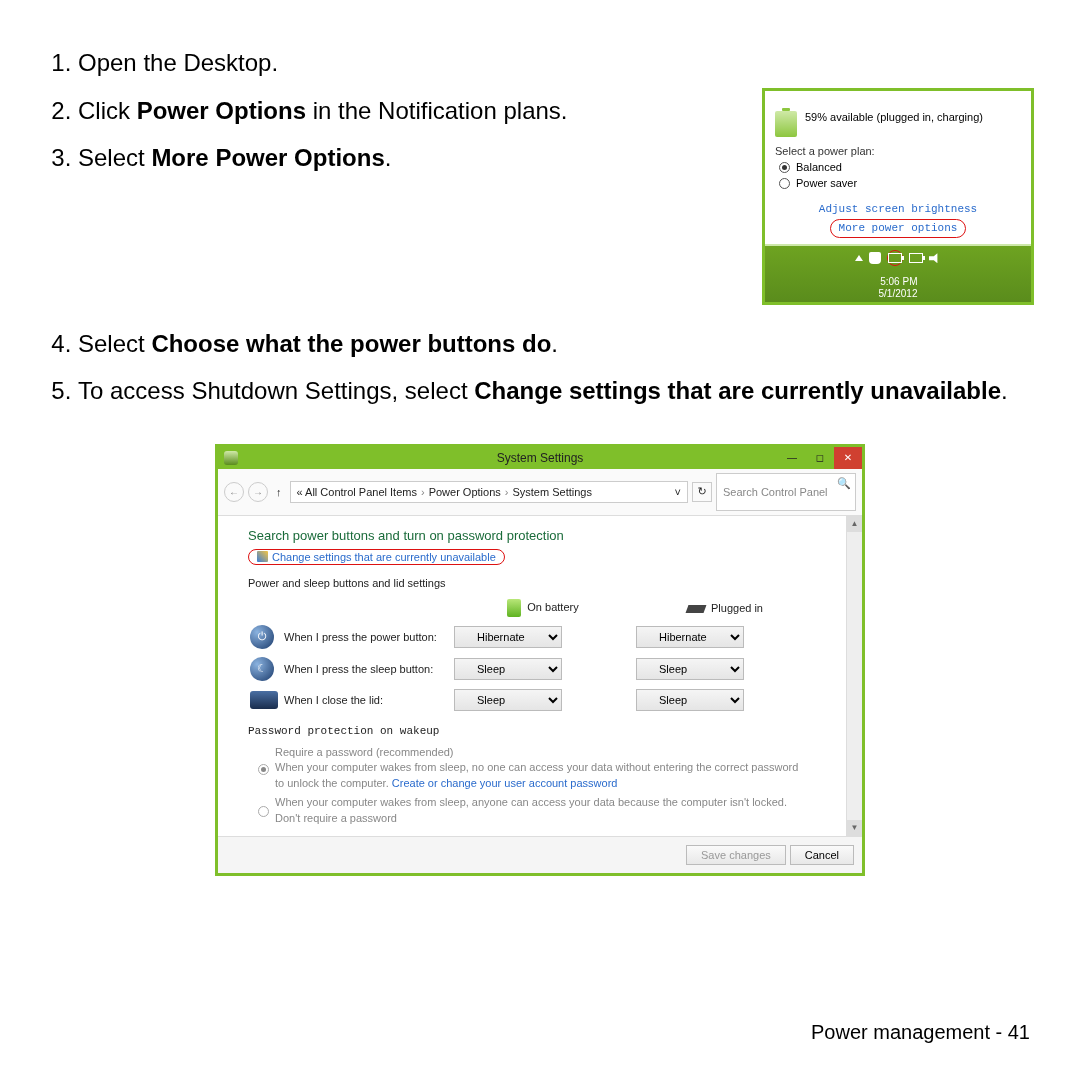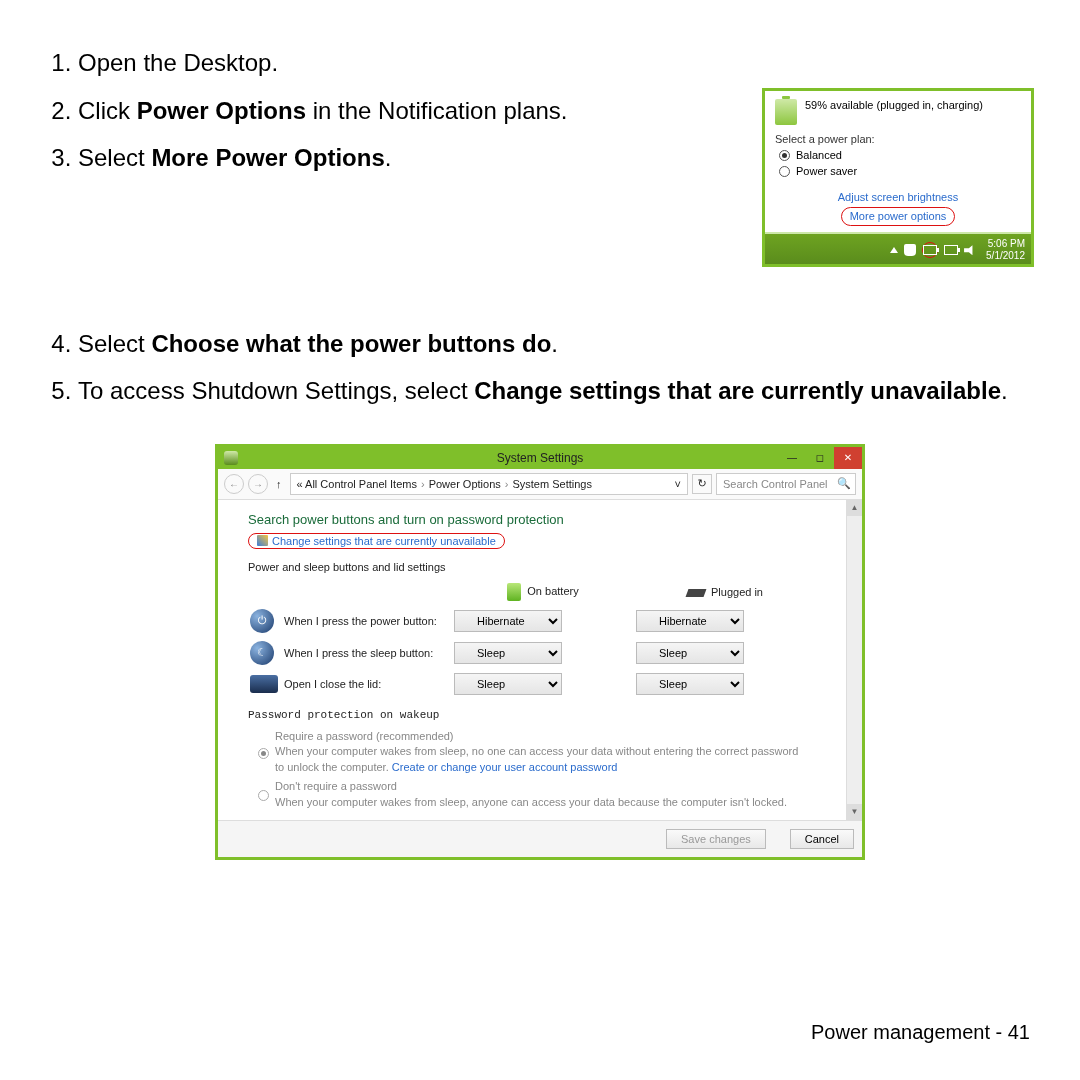--- a/index.html
+++ b/index.html
@@ -21,48 +21,49 @@
 
   
   .popup {
     position: absolute;
     top: 88px; right: 46px;
     width: 272px;
     border: 3px solid #7fbf2a;
     background: #fff;
     font-size: 11px;
   }
-  .popup .status { display: flex; gap: 8px; padding: 8px 10px 4px; }
+  .popup .status { display: flex; gap: 8px; padding: 20px 10px 4px; }
   .popup .bat-ico {
     width: 22px; height: 26px; position: relative;
     background: linear-gradient(#cfe9a7,#8dc63f);
     border-radius: 2px;
   }
   .popup .bat-ico::before {
     content:''; position:absolute; top:-3px; left:7px; width:8px; height:3px;
     background:#8dc63f; border-radius:1px;
   }
   .popup .plan-head { padding: 4px 10px 2px; color:#333; }
   .popup .plan { display:flex; align-items:center; gap:6px; padding:2px 14px; }
   .popup .radio {
     width:11px;height:11px;border:1px solid #555;border-radius:50%;
     display:inline-flex;align-items:center;justify-content:center;
   }
   .popup .radio.checked::after{content:'';width:5px;height:5px;background:#333;border-radius:50%;}
   .popup .links { text-align:center; padding:10px 0 6px; }
-  .popup .links a { color:#2a6bcc; text-decoration: none; display:block; line-height:1.6; }
+  .popup .links a { color:#2a6bcc; text-decoration: none; display:block; line-height:1.6;font-family:Liberation Mono, monospace; }
   .popup .circ {
     display:inline-block; border:1.5px solid #d11; border-radius:10px;
     padding:0 8px;
   }
   .popup .tray {
     background: linear-gradient(#6ea321,#5a8c1c);
     display:flex; align-items:center; justify-content:flex-end;
     padding:4px 6px 2px; gap:10px; color:#fff; font-size:10px;
     border-top:2px solid #cde8a9;
+    flex-direction:column;
   }
   .popup .tray .icons { display:flex; gap:6px; align-items:center; }
   .popup .tray .clock { text-align:right; line-height:1.2; }
   .tri { width:0;height:0;border-left:4px solid transparent;border-right:4px solid transparent;border-bottom:6px solid #fff; }
   .shield { width:12px;height:12px;background:#fff;border-radius:2px 2px 4px 4px; }
   .bat-tray {
     width:14px;height:10px;border:1px solid #fff;position:relative;
   }
   .bat-tray::after{content:'';position:absolute;right:-3px;top:2px;width:2px;height:4px;background:#fff;}
   .ring { width:16px;height:16px;border:1.5px solid #d11;border-radius:50%;display:flex;align-items:center;justify-content:center; }
@@ -96,21 +97,21 @@
     width:20px;height:20px;border:1px solid #ccc;border-radius:50%;
     display:flex;align-items:center;justify-content:center;color:#888;font-size:10px;
   }
   .win .crumbs {
     flex:1;border:1px solid #ccc;height:22px;display:flex;align-items:center;
     padding:0 6px;gap:4px;font-size:11px;background:#fff;
   }
   .win .crumbs .sep{color:#888;}
   .win .refresh{width:20px;height:20px;border:1px solid #ccc;display:flex;align-items:center;justify-content:center;font-size:11px;}
   .win .search{
-    width:140px;height:22px;border:1px solid #ccc;padding:0 18px 0 6px;
+    width:140px;height:38px;border:1px solid #ccc;padding:0 18px 0 6px;
     font-size:11px;color:#888;position:relative;display:flex;align-items:center;background:#fff;
   }
   .win .search .mag{position:absolute;right:4px;top:3px;font-size:11px;color:#888;}
   .win .body { display:flex; }
   .win .content { flex:1; padding:12px 30px 8px; }
   .win .scroll { width:16px;background:#eee;border-left:1px solid #ddd;position:relative; }
   .win .scroll .up,.win .scroll .down{height:16px;background:#ddd;display:flex;align-items:center;justify-content:center;font-size:8px;color:#666;}
   .win .scroll .down{position:absolute;bottom:0;width:100%;}
   .win h3 { color:#1a6b3a; font-weight:normal; font-size:13px; margin-bottom:6px; }
   .win .desc { font-size:11px; line-height:1.4; margin-bottom:6px; }
@@ -138,21 +139,21 @@
     background:linear-gradient(#f5f5f5,#e5e5e5);padding:0 18px;
   }
   .win .pwd { margin-top:10px;font-family:Liberation Mono, monospace; }
   .win .opt { display:flex;gap:6px;padding:2px 10px;color:#888;align-items:center; }
   .win .opt .r{width:11px;height:11px;border:1px solid #aaa;border-radius:50%;flex-shrink:0;margin-top:2px;}
   .win .opt .r.checked::after{content:'';display:block;width:5px;height:5px;background:#888;border-radius:50%;margin:2px auto;}
   .win .opt .txt{line-height:1.4;}
   .win .opt a{color:#2a6bcc;text-decoration:none;}
   .win .footer {
     border-top:1px solid #ddd;background:#f5f5f5;padding:8px;
-    display:flex;justify-content:flex-end;gap:24px;
+    display:flex;justify-content:flex-end;gap:4px;
   }
   .win .footer button{
     font-size:11px;padding:3px 14px;border:1px solid #bbb;
     background:linear-gradient(#fafafa,#e8e8e8);
   }
   .win .footer button:first-child{color:#999;}
 
   .pagefoot {
     position:absolute; bottom:36px; right:50px;
     font-size:20px;
@@ -271,39 +272,39 @@
                 <div class="row-ico">☾</div>
               </td>
           <td>When I press the sleep button:</td>
           <td><select><option>Sleep</option></select></td>
           <td><select><option>Sleep</option></select></td>
         </tr>
         <tr>
           <td>
                 <div class="row-ico lid"></div>
               </td>
-          <td>Open I close the lid:</td>
+          <td>When I close the lid:</td>
           <td><select><option>Sleep</option></select></td>
           <td><select><option>Sleep</option></select></td>
         </tr>
       </tbody>
         </table>
       <div class="sect pwd">Password protection on wakeup</div>
       <div class="opt">
         <span class="r checked"></span>
         <div class="txt">
           <div>Require a password (recommended)</div>
           <span>When your computer wakes from sleep, no one can access your data without entering the correct password to unlock the computer. </span><a>Create or change your user account password</a>
         </div>
       </div>
       <div class="opt">
         <span class="r"></span>
         <div class="txt">
+          <div>When your computer wakes from sleep, anyone can access your data because the computer isn't locked.</div>
           <div>Don't require a password</div>
-          <div>When your computer wakes from sleep, anyone can access your data because the computer isn't locked.</div>
         </div>
       </div>
     </div>
     <div class="scroll">
       <div class="up">▲</div>
       <div class="down">▼</div>
     </div>
   </div>
   <div class="footer">
     <button>Save changes</button>

